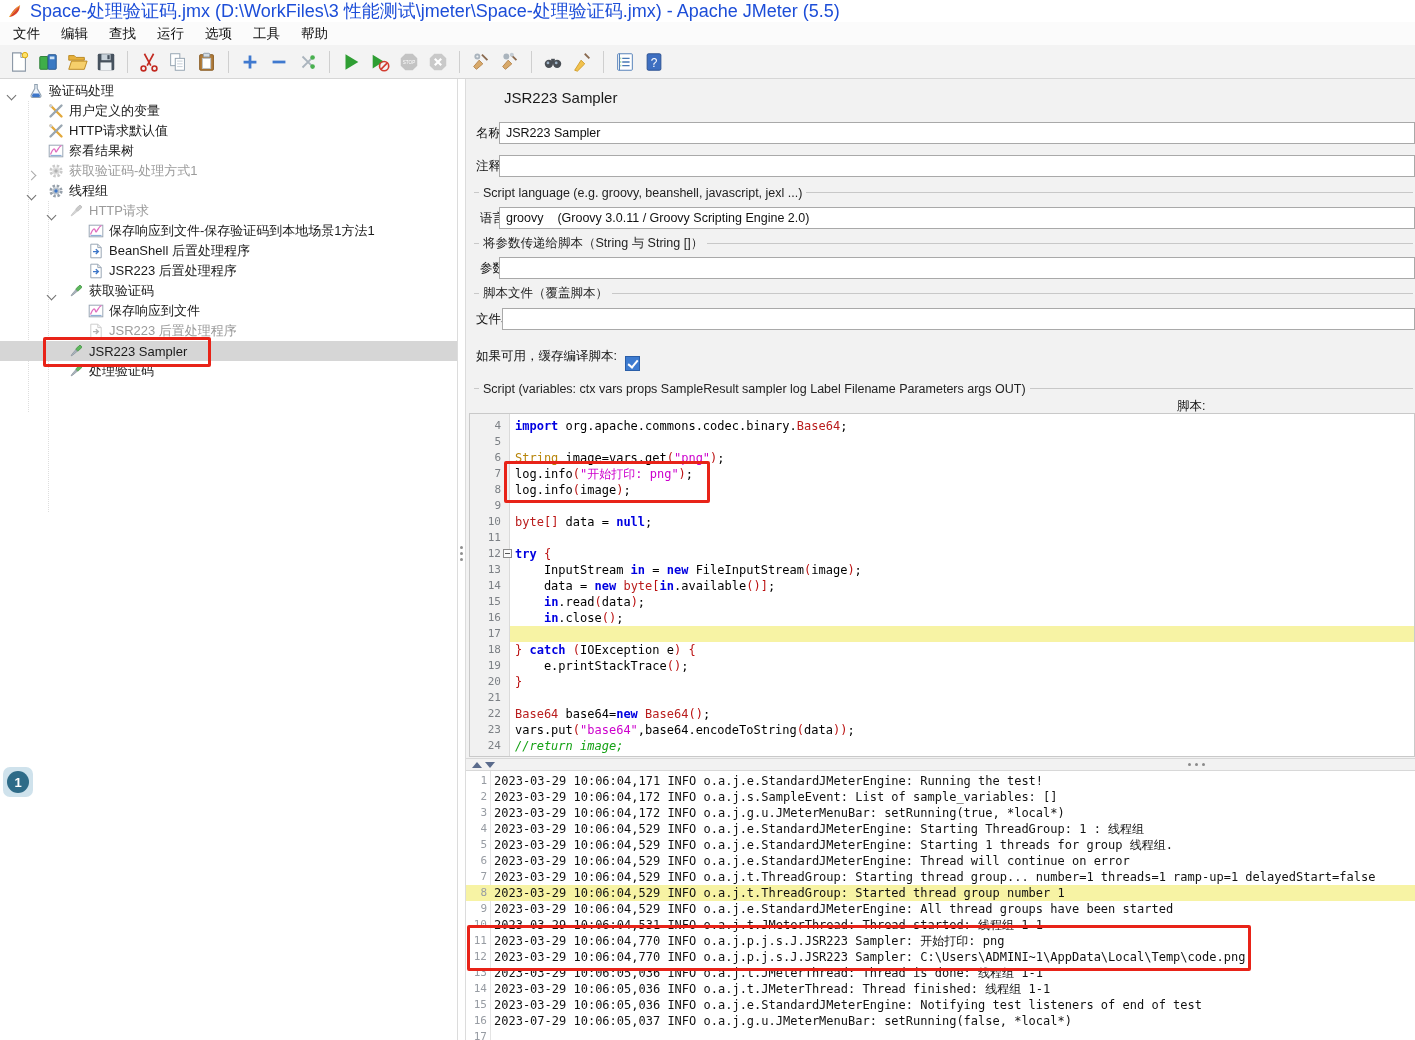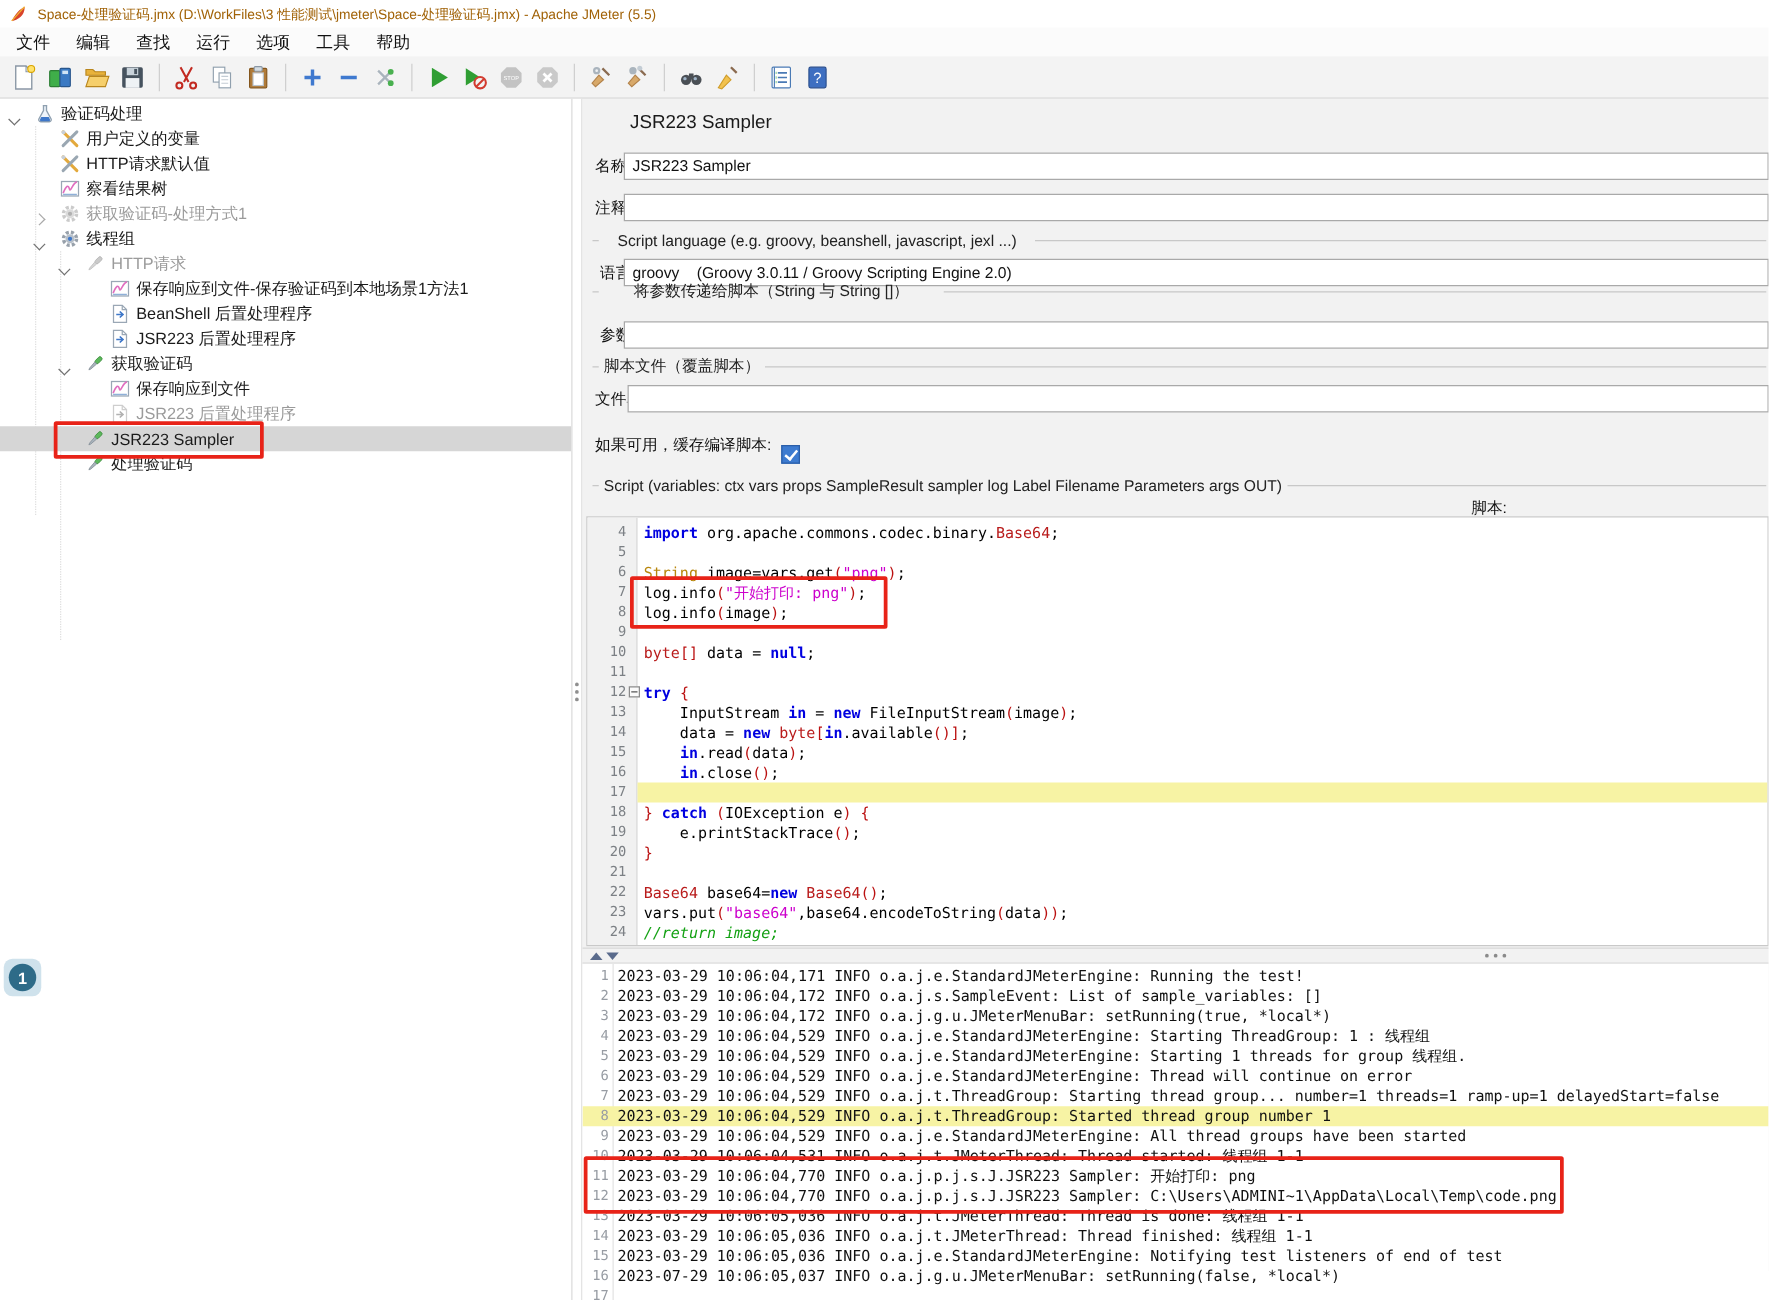--- a/index.html
+++ b/index.html
@@ -2,21 +2,21 @@
 <html><head>
 <meta charset="utf-8">
 <style>
   html,body{margin:0;padding:0;background:#fff;}
   #app{position:relative;width:1415px;height:1040px;overflow:hidden;background:#fff;
        font-family:"Liberation Sans",sans-serif;color:#111;}
   
   .titlebar{position:absolute;left:0;top:0;width:100%;height:22px;background:#fff;
             display:flex;align-items:center;padding-left:7px;box-sizing:border-box;}
   .app-icon{width:15px;height:15px;display:inline-block;}
-  .title-text{margin-left:8px;font-size:11px;color:#a16207;white-space:pre;}
+  .title-text{margin-left:8px;font-size:18px;color:#1d4ed8;white-space:pre;}
   .menubar{position:absolute;left:0;top:22px;width:100%;height:23px;background:#fbfbfb;
            display:flex;align-items:center;padding-left:8px;box-sizing:border-box;gap:11px;}
   .menu-item{font-size:13.5px;padding:2px 5px;cursor:default;}
   .toolbar{position:absolute;left:0;top:45px;width:100%;height:34px;background:#f3f3f3;
            border-bottom:1px solid #d6d6d6;display:flex;align-items:center;
            padding-left:6px;box-sizing:border-box;gap:3px;}
   .tbtn{width:26px;height:26px;display:flex;align-items:center;justify-content:center;}
   .tbtn svg{width:22px;height:22px;}
   .tsep{width:1px;height:22px;background:#cfcfcf;margin:0 5px;}
   
@@ -403,28 +403,28 @@
 
   <div class="main">
     <div class="panel-title">JSR223 Sampler</div>
 
     <div class="flabel" style="left:10px;top:46px;">名称:</div>
     <div class="finput" style="left:33px;top:43px;"><span>JSR223 Sampler</span></div>
 
     <div class="flabel" style="left:10px;top:79px;">注释:</div>
     <div class="finput" style="left:33px;top:76px;"><span></span></div>
 
-    <div class="ghdr" style="top:106px;gap:11px;">
+    <div class="ghdr" style="top:106px;">
       <span class="gtitle">Script language (e.g. groovy, beanshell, javascript, jexl ...)</span>
         <span class="gline"></span>
     </div>
     <div class="flabel" style="left:14px;top:131px;">语言:</div>
     <div class="finput" style="left:33px;top:128px;"><span>groovy    (Groovy 3.0.11 / Groovy Scripting Engine 2.0)</span></div>
 
-    <div class="ghdr" style="top:147px;gap:24px;">
+    <div class="ghdr" style="top:157px;">
       <span class="gtitle">将参数传递给脚本（String 与 String []）</span>
         <span class="gline"></span>
     </div>
     <div class="flabel" style="left:14px;top:181px;">参数:</div>
     <div class="finput" style="left:33px;top:178px;"><span></span></div>
 
     <div class="ghdr" style="top:207px;">
       <span class="gtitle">脚本文件（覆盖脚本）</span>
         <span class="gline"></span>
     </div>

